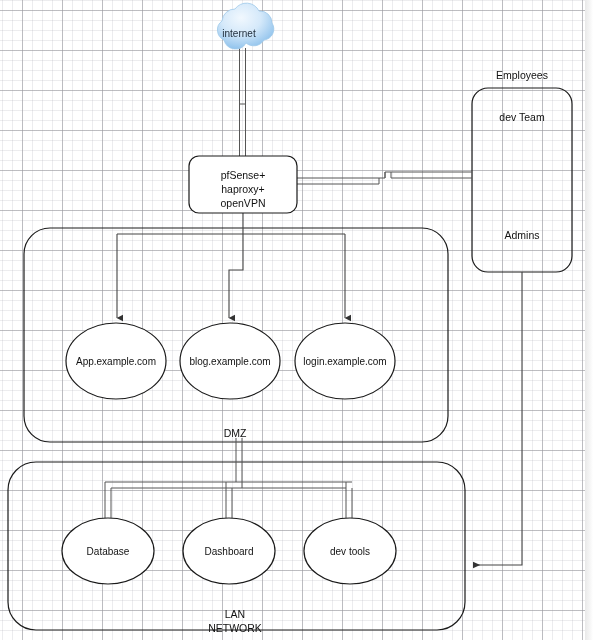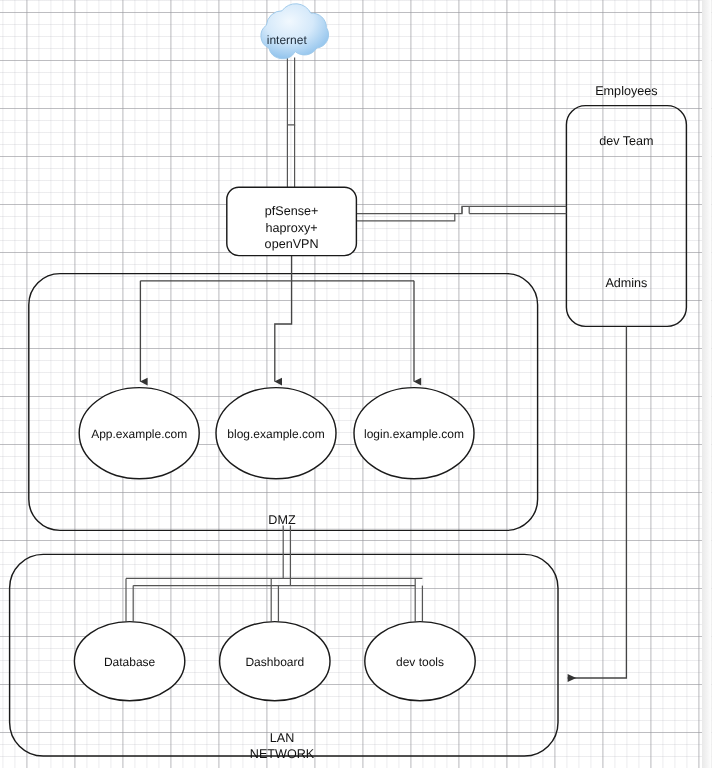--- a/index.html
+++ b/index.html
@@ -10,21 +10,21 @@
   body {
     width: 593px;
     height: 640px;
     font-family: "Liberation Sans", sans-serif;
     overflow: hidden;
   }
   #canvas {
     position: relative;
     width: 593px;
     height: 640px;
-    background: #a3a3a3;
+    background: #4d7c0f;
   }
   
   #grid {
     position: absolute;
     left: 0; top: 0;
     width: 593px; height: 640px;
     background-color: #ffffff;
     background-image:
       linear-gradient(to right, rgba(150,150,155,0.55) 1px, transparent 1px),
       linear-gradient(to bottom, rgba(150,150,155,0.55) 1px, transparent 1px),

